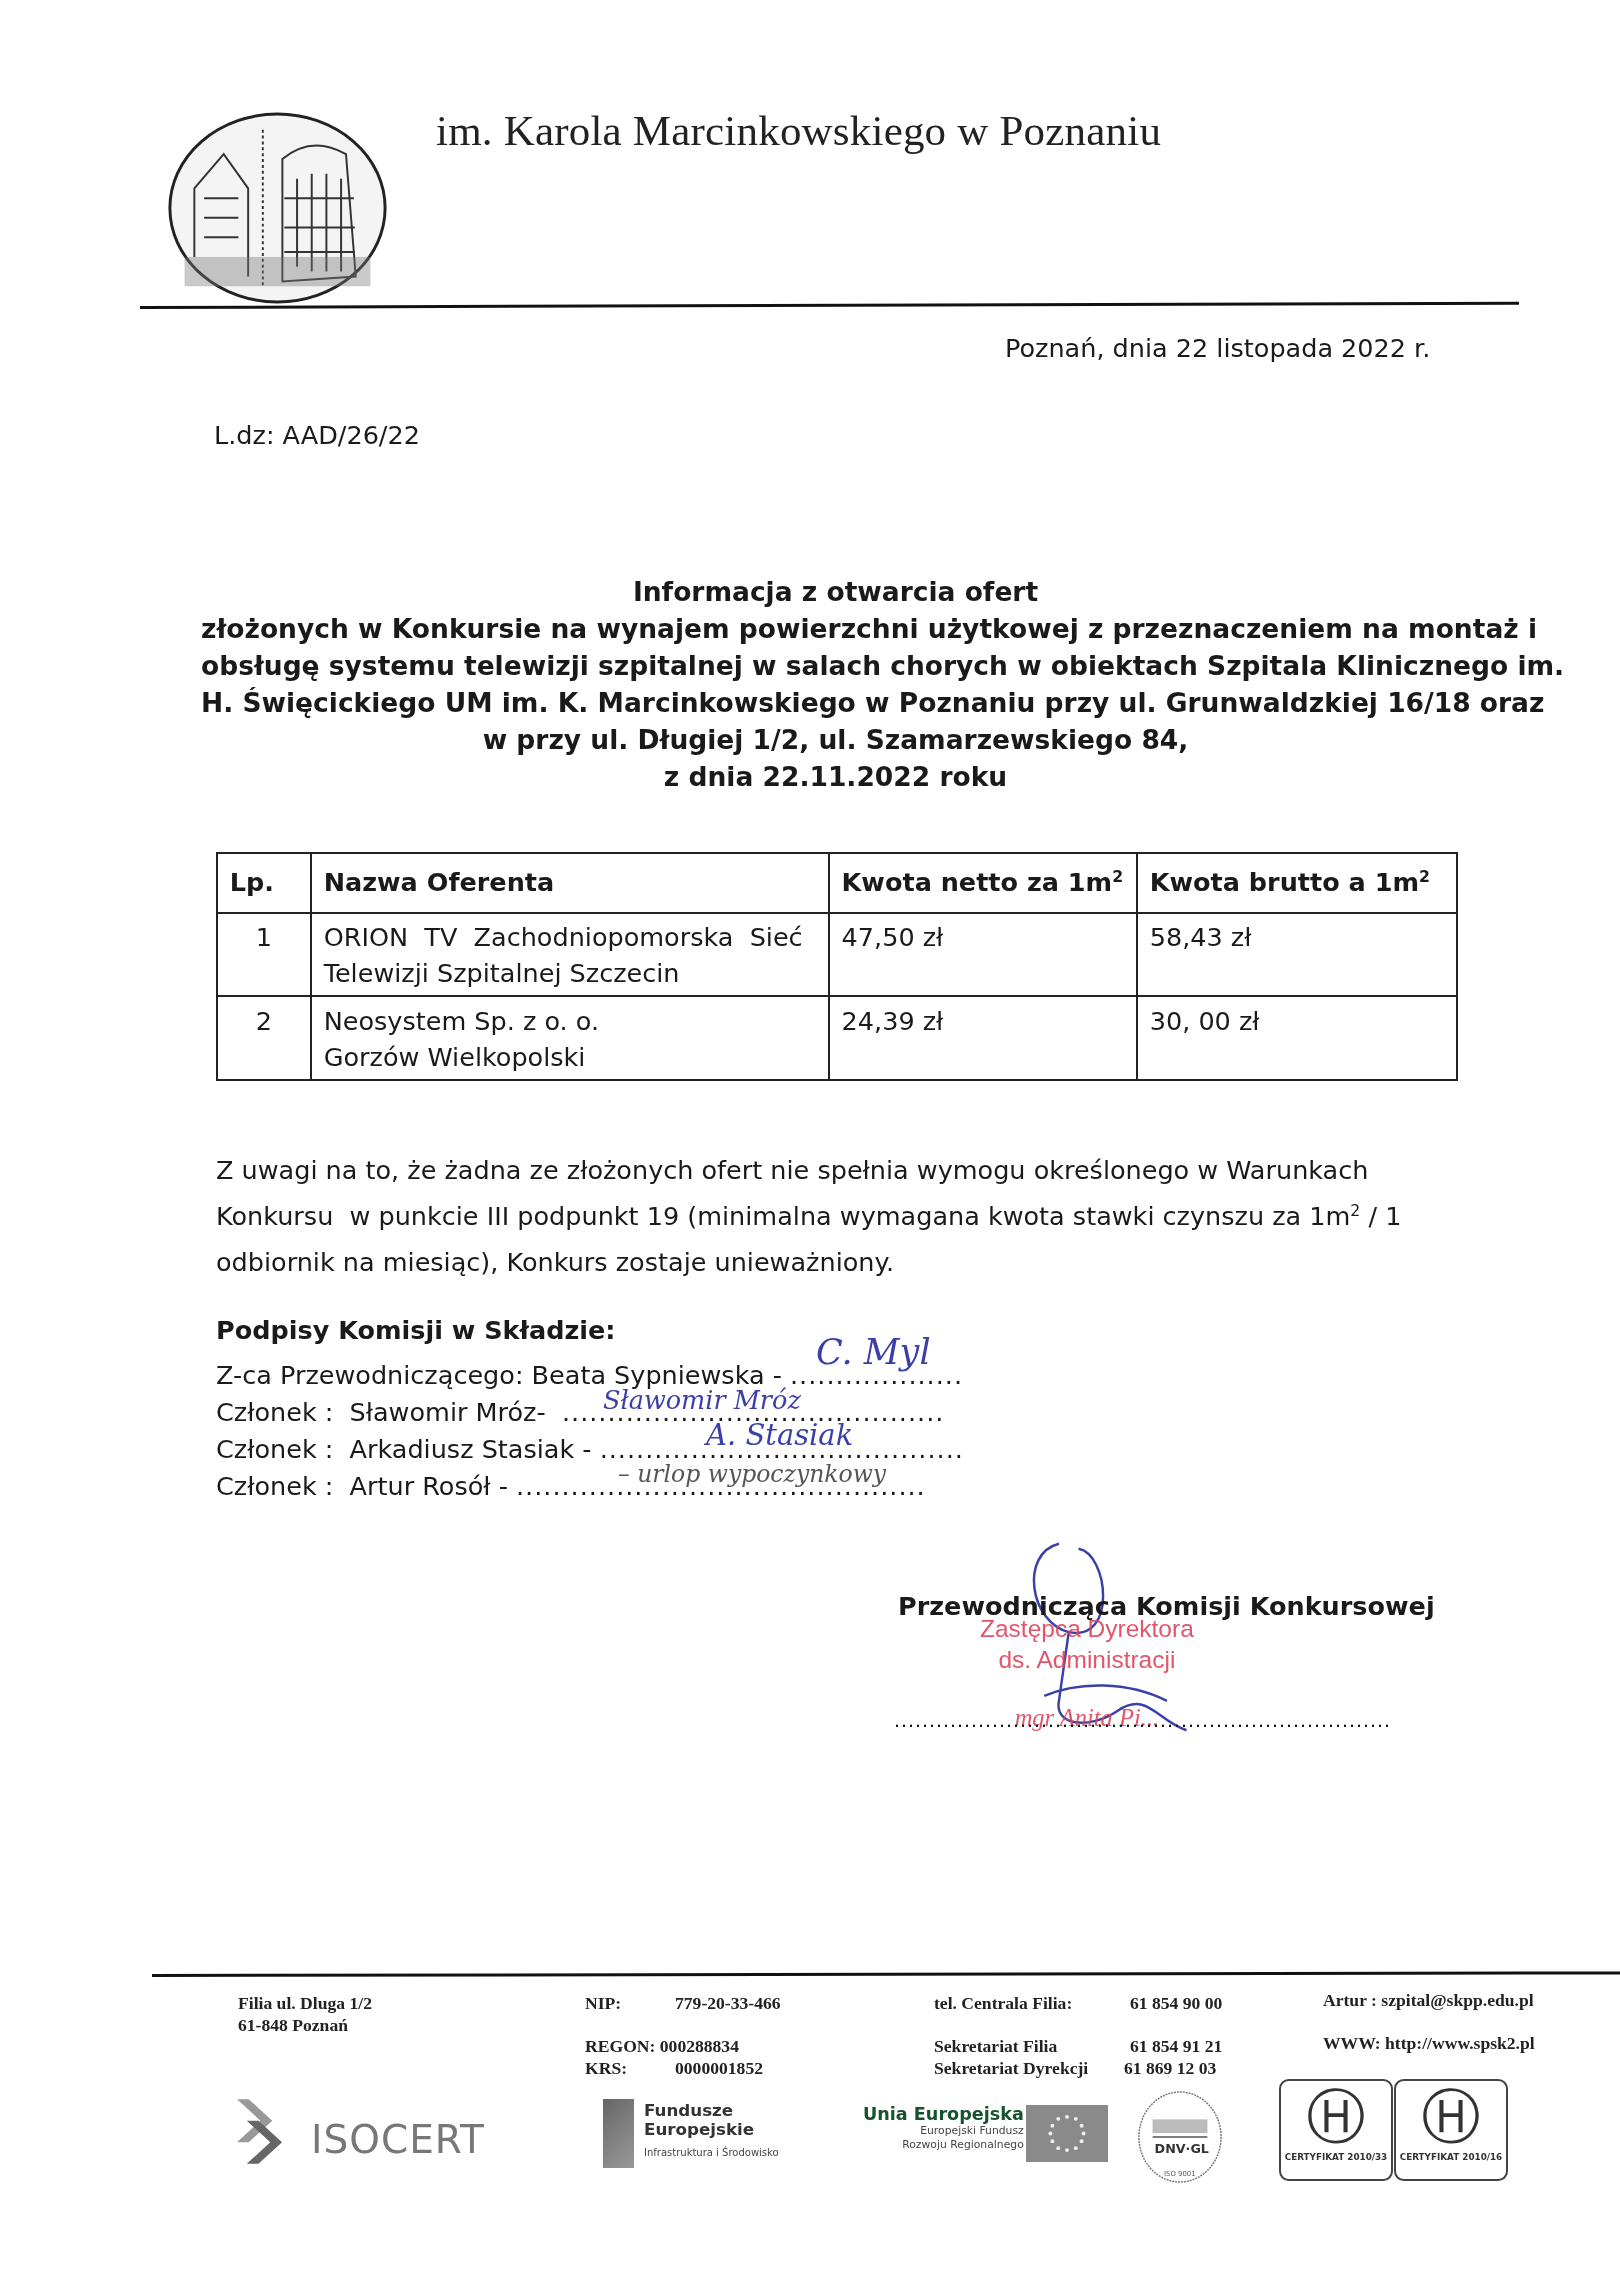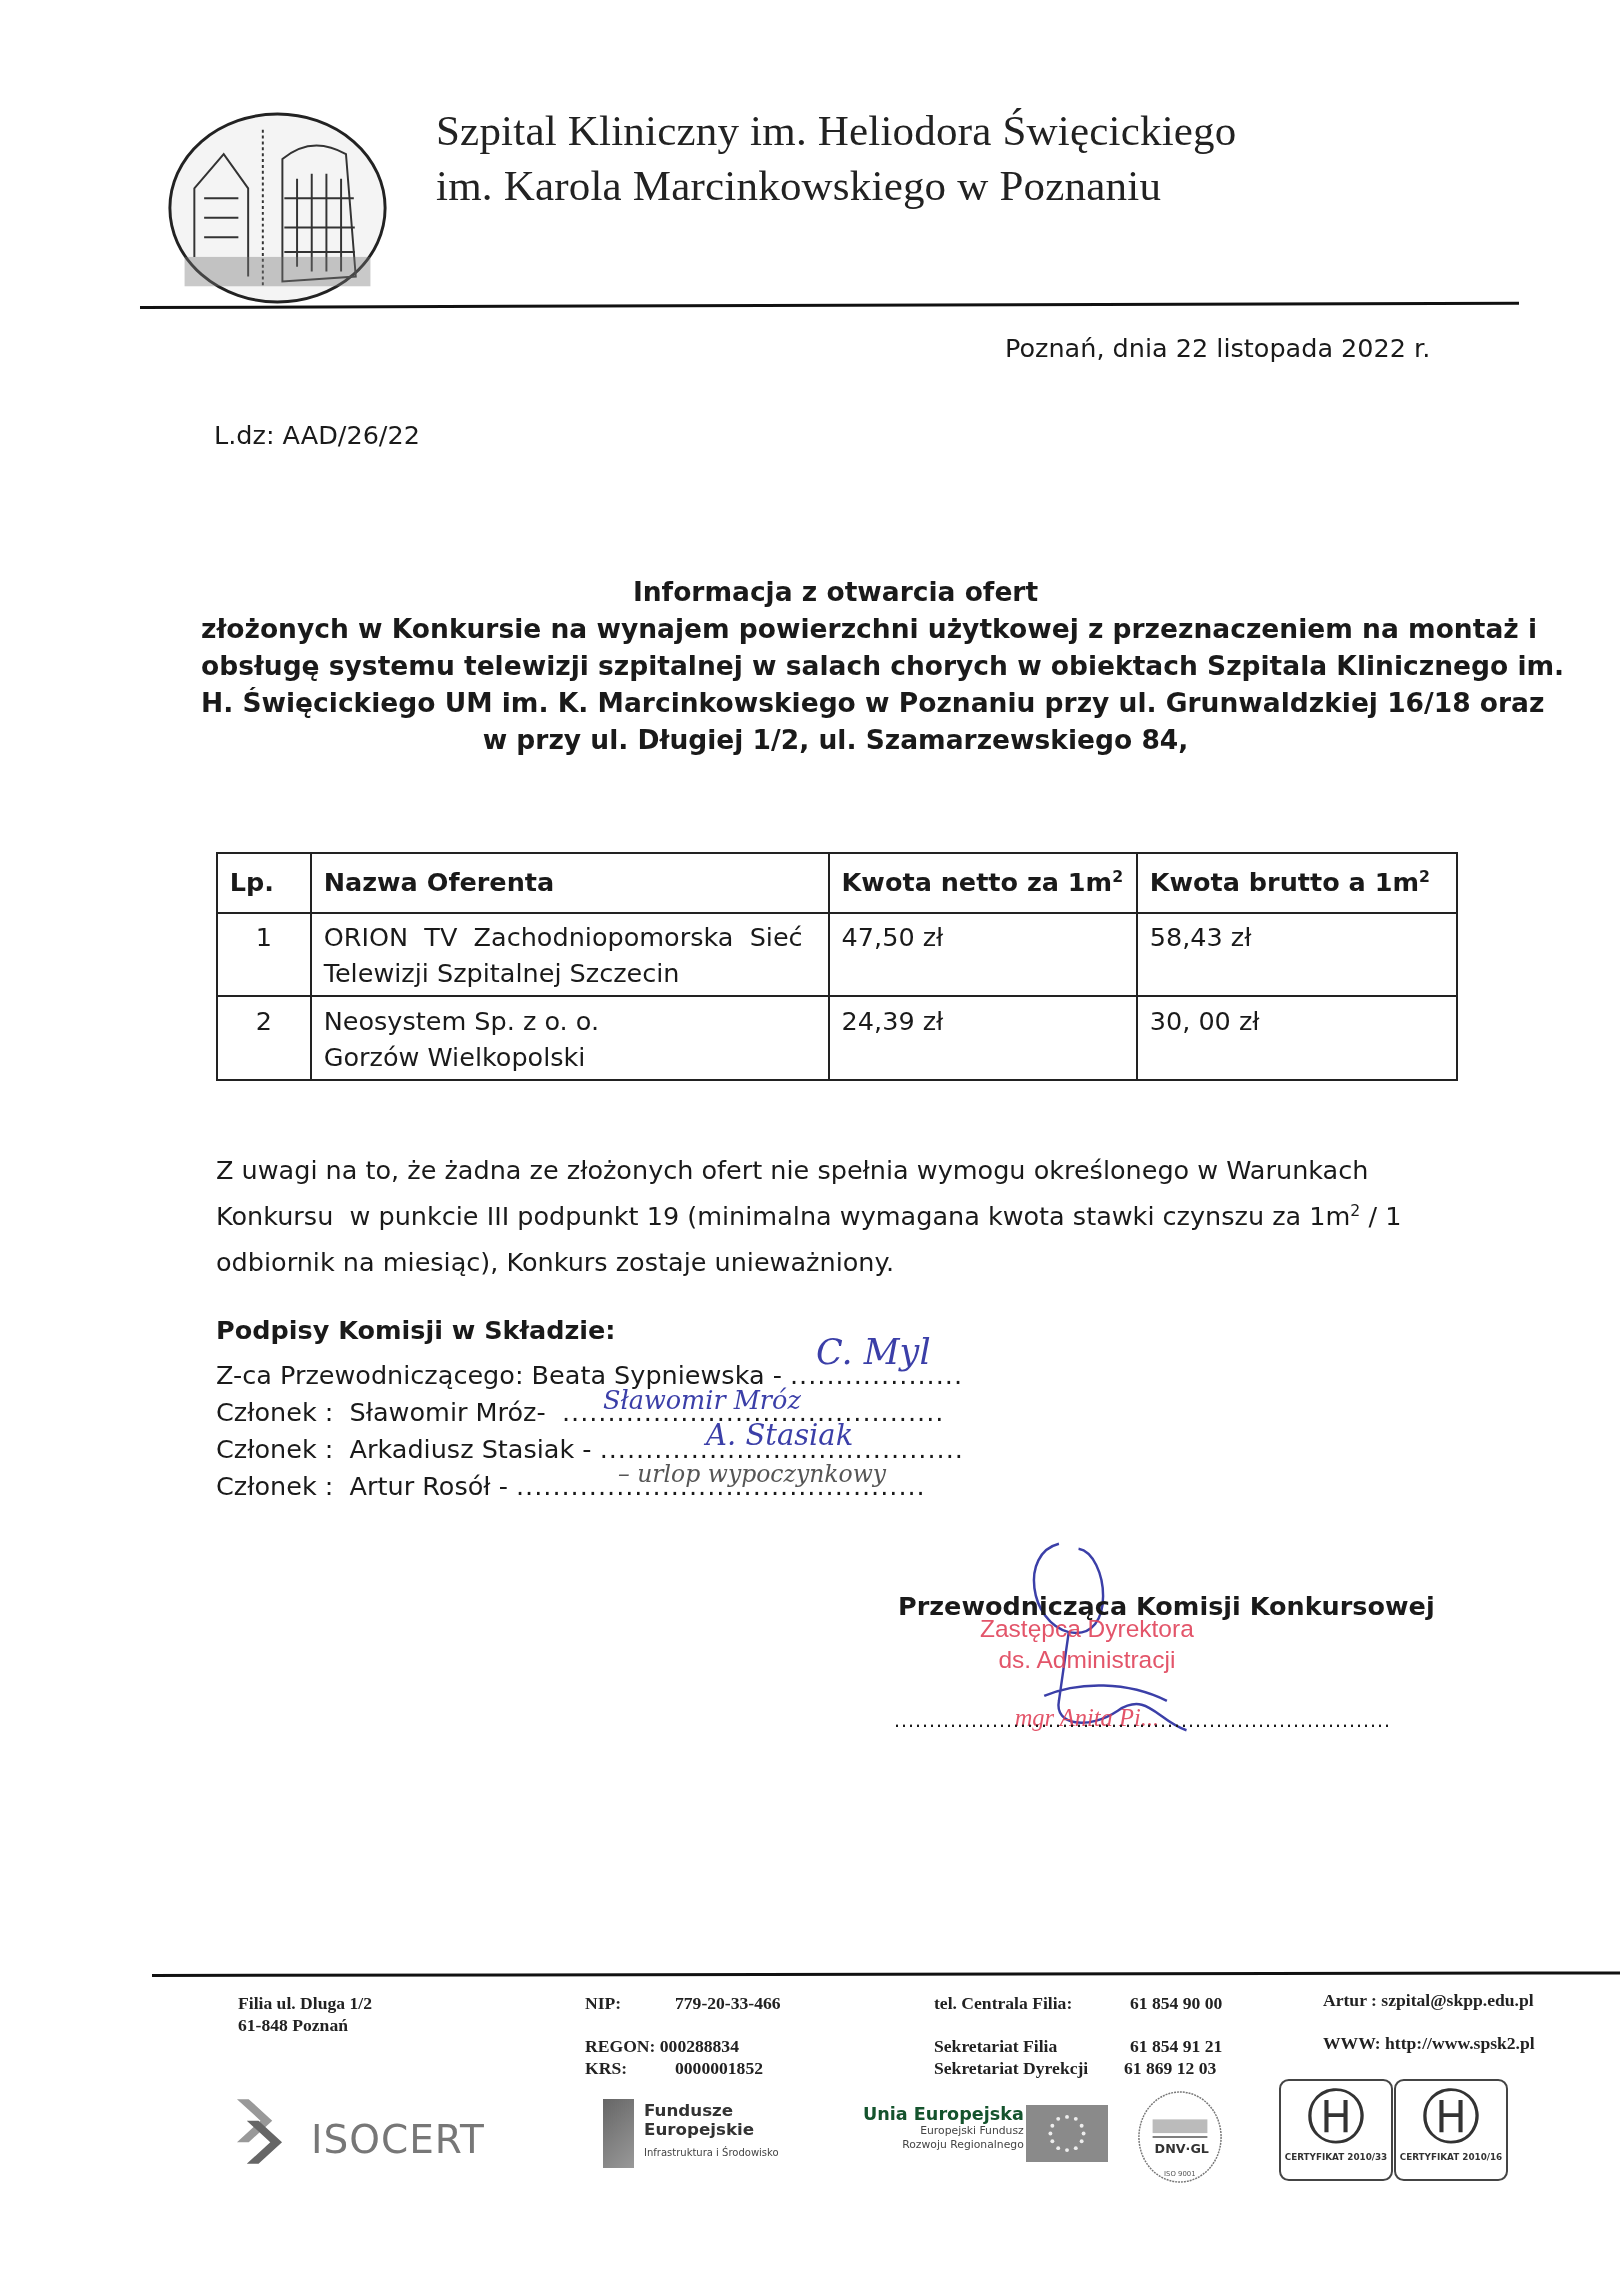--- a/index.html
+++ b/index.html
@@ -70,34 +70,34 @@
     <path d="M40 90 L75 90 M40 110 L75 110 M40 130 L75 130"></path>
     <path d="M120 50 Q150 25 185 45 L195 170 L120 175 Z"></path>
     <path d="M135 70 L135 160 M150 65 L150 165 M165 65 L165 165 M180 70 L180 165"></path>
     <path d="M122 90 L193 90 M122 120 L194 120 M122 145 L194 145"></path>
     <path d="M100 20 L100 180" stroke-dasharray="3 3"></path>
   </g>
   <rect x="20" y="150" width="190" height="30" fill="#777" opacity="0.4"></rect>
 </svg>
 
 <div class="abs lh-title">
-  <div>Szpital Kliniczny im. Heliodora Święcickiego</div>
   <div>im. Karola Marcinkowskiego w Poznaniu</div>
 </div>
 <div class="abs rule-top"></div>
 
 <div class="abs date sans">Poznań, dnia 22 listopada 2022 r.</div>
 <div class="abs ref sans">L.dz: AAD/26/22</div>
 
 <div class="abs title-block sans">
   <div class="l">Informacja z otwarcia ofert</div>
   <div class="l">złożonych w Konkursie na  wynajem powierzchni użytkowej z przeznaczeniem na montaż i</div>
   <div class="l">obsługę systemu telewizji szpitalnej w salach chorych w obiektach Szpitala Klinicznego im.</div>
   <div class="l">H. Święcickiego UM im. K. Marcinkowskiego w Poznaniu przy ul. Grunwaldzkiej 16/18 oraz</div>
   <div class="l">w przy ul. Długiej 1/2, ul. Szamarzewskiego 84,</div>
+  <div class="l">z dnia 22.11.2022 roku</div>
 </div>
 
 <table class="offers sans">
   <colgroup>
     <col style="width:94px">
       <col style="width:518px">
       <col style="width:309px">
       <col style="width:321px">
   </colgroup>
   <tbody>

